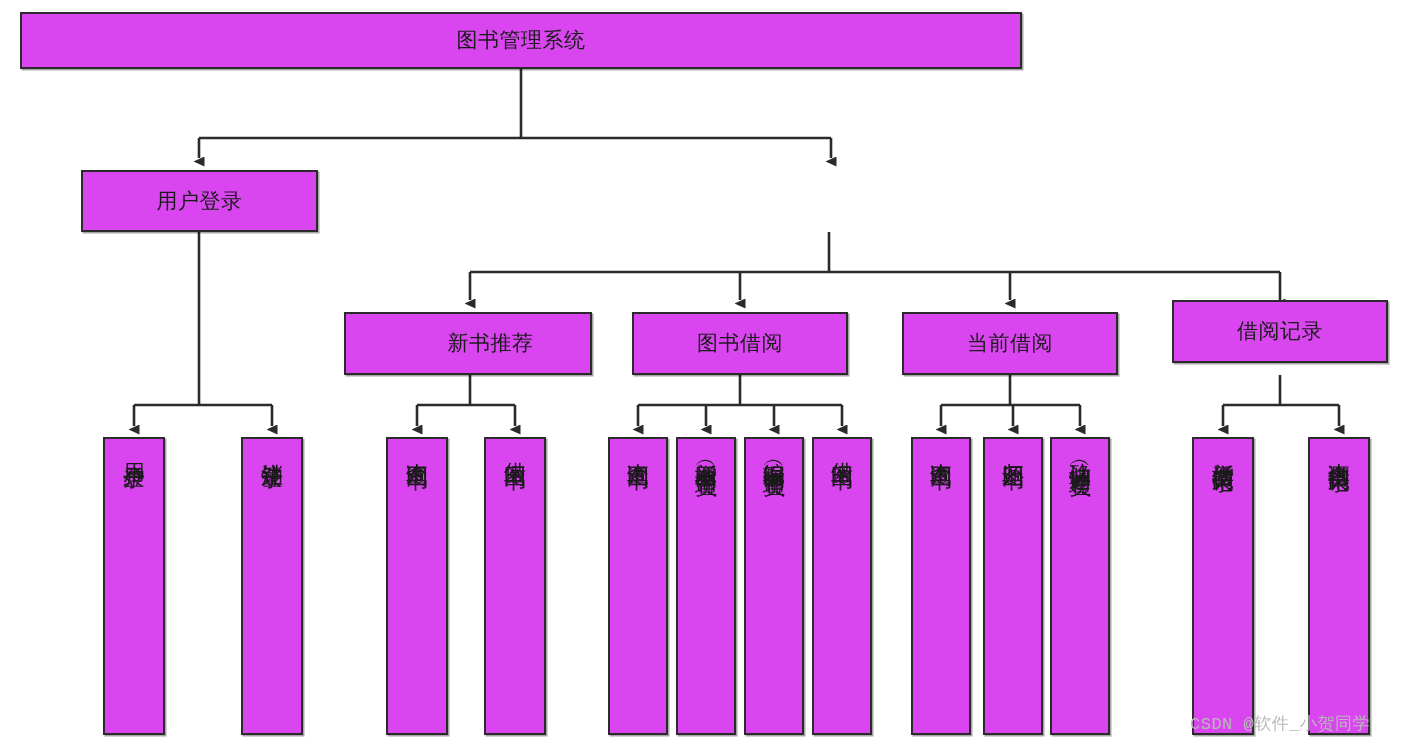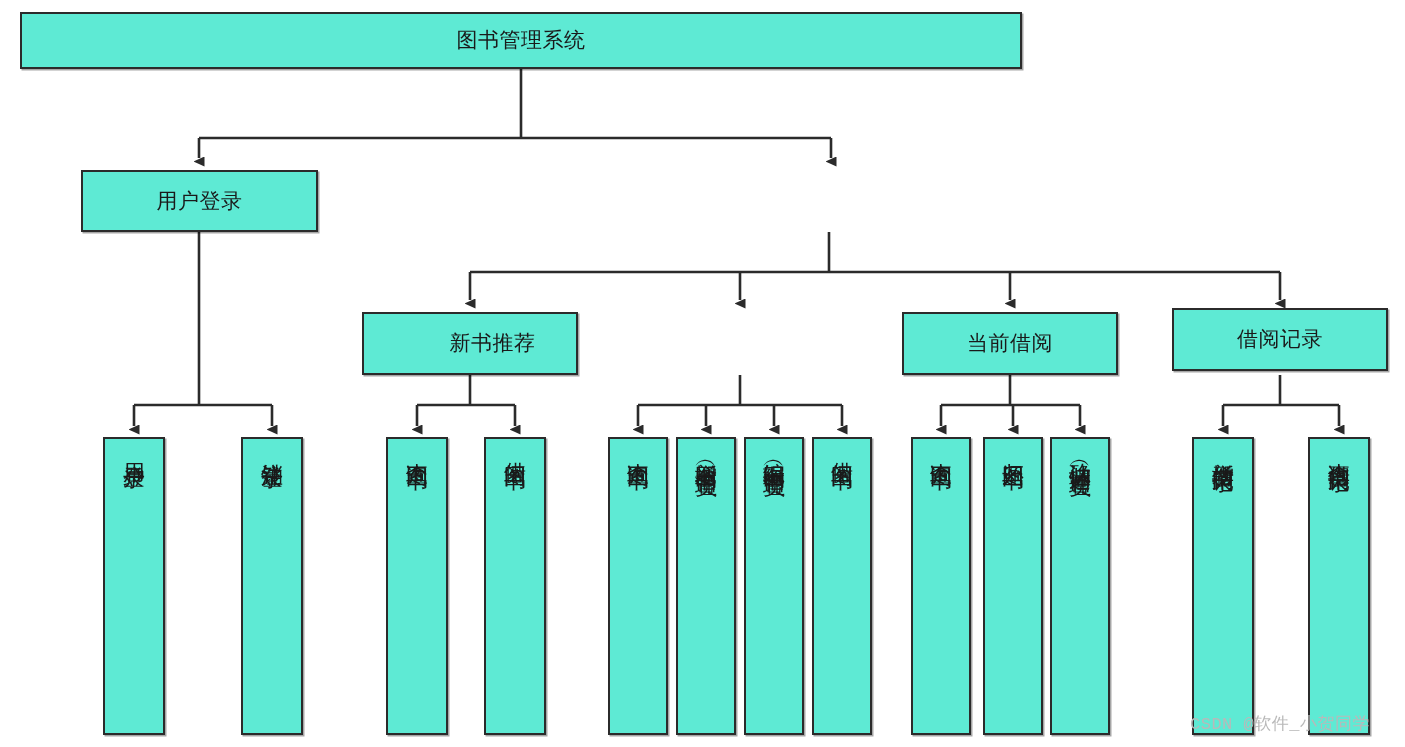--- a/index.html
+++ b/index.html
@@ -15,21 +15,21 @@
     position: relative;
   }
   #diagram-root {
     position: relative;
     width: 1405px;
     height: 747px;
   }
   .node {
     position: absolute;
     box-sizing: border-box;
-    background: #5eead4;
+    background: #d946ef;
     border: 2px solid #2b2b2b;
     box-shadow: 1.5px 1.5px 0 rgba(0,0,0,0.35);
     display: flex;
     align-items: center;
     justify-content: center;
     color: #1a1a1a;
   }
   .node-label {
     font-family: "DejaVu Sans", "Liberation Sans", sans-serif;
     line-height: 1.18;
@@ -145,27 +145,30 @@
   </svg>
 
   <div class="node root horizontal" style="left:20px; top:12px; width:1002px; height:57px;">
     <span class="node-label">图书管理系统</span>
   </div>
 
   <div class="node horizontal" style="left:81px; top:170px; width:237px; height:62px;">
     <span class="node-label">用户登录</span>
   </div>
 
-  <div class="node horizontal" style="left:362px; top:312px; width:216px; height:63px;padding-left:45px;">
+  <div class="node horizontal" style="left:344px; top:312px; width:248px; height:63px;padding-left:45px;">
     <span class="node-label">新书推荐</span>
+  </div>
+  <div class="node horizontal" style="left:632px; top:312px; width:216px; height:63px;">
+    <span class="node-label">图书借阅</span>
   </div>
   <div class="node horizontal" style="left:902px; top:312px; width:216px; height:63px;">
     <span class="node-label">当前借阅</span>
   </div>
-  <div class="node horizontal" style="left:1172px; top:308px; width:216px; height:63px;align-items:center;">
+  <div class="node horizontal" style="left:1172px; top:300px; width:216px; height:63px;align-items:center;">
     <span class="node-label">借阅记录</span>
   </div>
 
   <div class="node vertical" style="left:103px; top:437px; width:62px; height:298px;">
     <span class="node-label">用户登录</span>
   </div>
   <div class="node vertical" style="left:241px; top:437px; width:62px; height:298px;">
     <span class="node-label">注销登录</span>
   </div>
 

